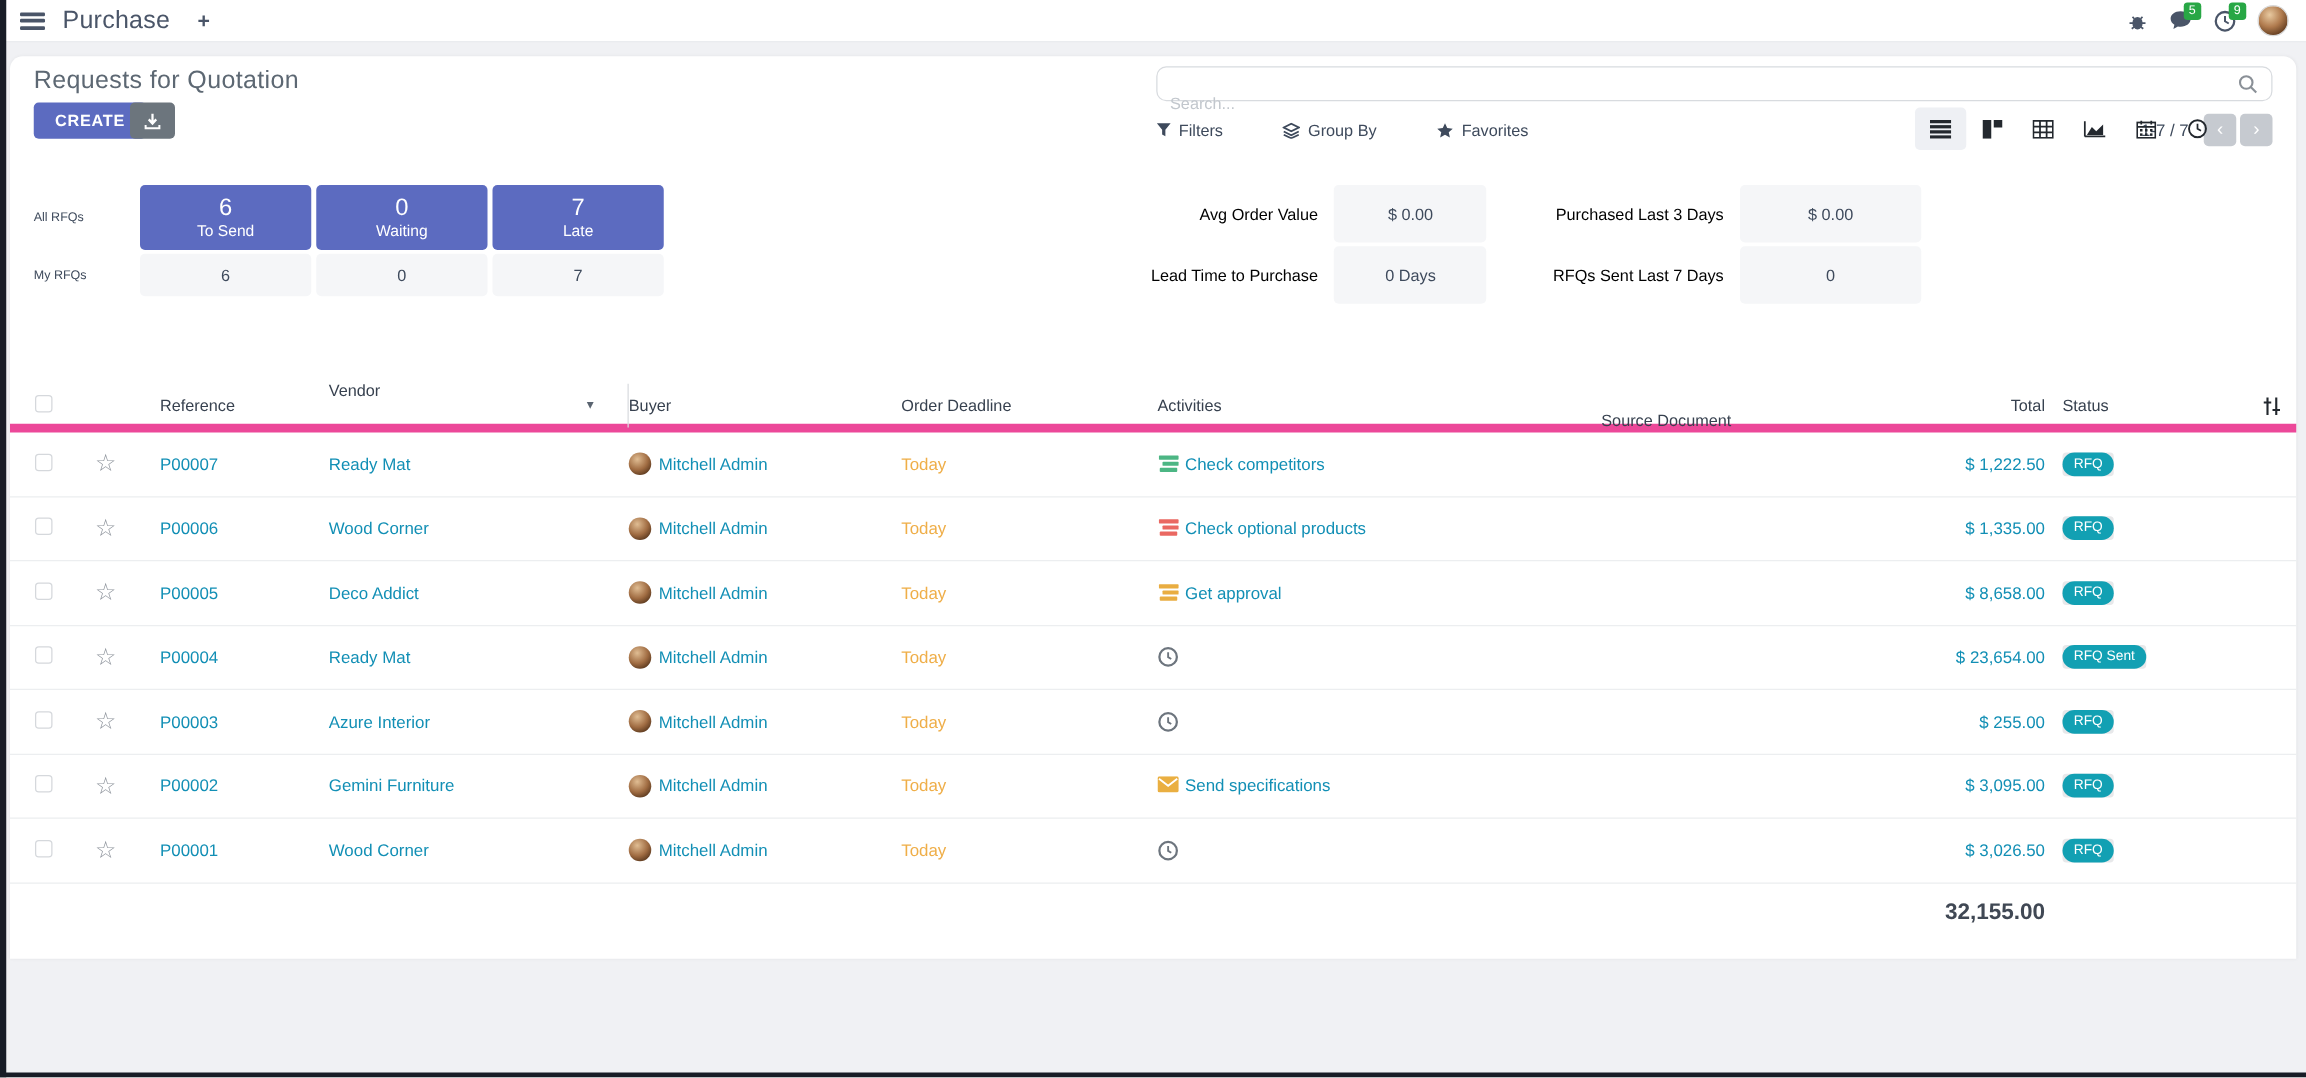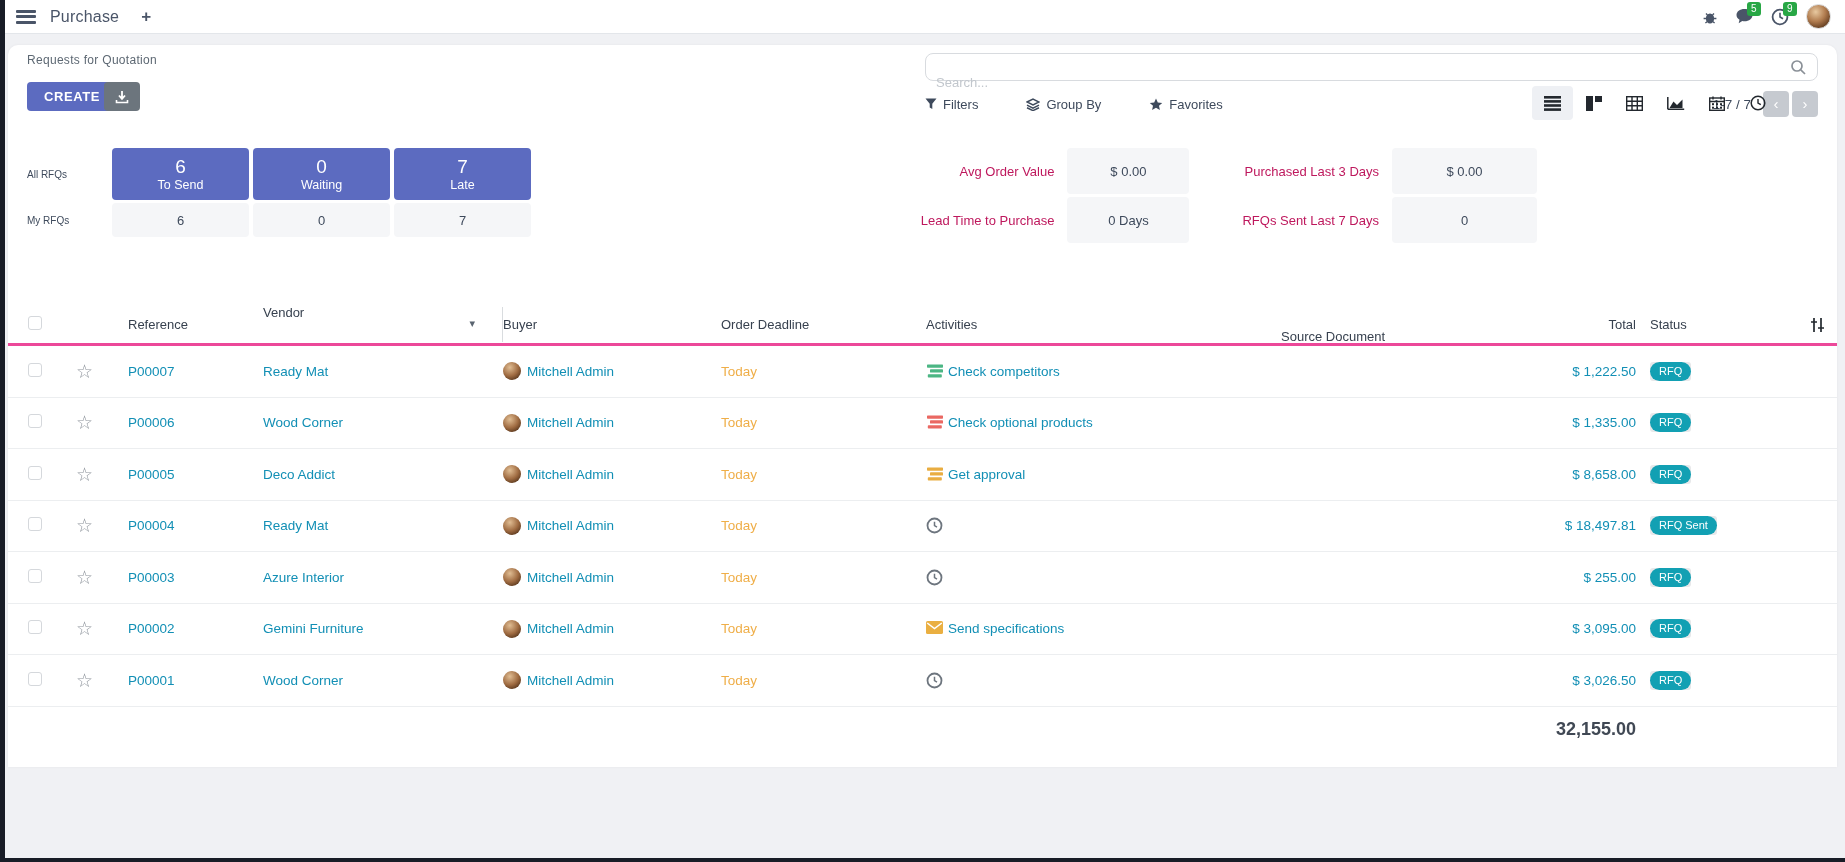--- a/index.html
+++ b/index.html
@@ -5,32 +5,32 @@
   * { box-sizing: border-box; margin: 0; padding: 0; }
   html,body { width:1845px; height:862px; overflow:hidden; }
   body { font-family:"Liberation Sans", sans-serif; background:#f0f1f4; position:relative; color:#3e4a5c; }
   .edge-left { position:absolute; left:0; top:0; width:5px; height:862px; background:#181c26; z-index:50; }
   .edge-bottom { position:absolute; left:0; bottom:0; width:1845px; height:4px; background:#181c26; z-index:50; }
 
   
   .navbar { position:absolute; left:0; top:0; width:1845px; height:34px; background:#ffffff; border-bottom:1px solid #e3e6ea; display:flex; align-items:center; padding:0 14px 0 16px; z-index:10; }
   .menu-icon { width:20px; height:14px; display:flex; flex-direction:column; justify-content:space-between; cursor:pointer; margin-right:14px; }
   .menu-icon span { display:block; height:3px; background:#4a5568; border-radius:1px; }
-  .nav-title { font-size:16px; color:#4a5568; letter-spacing:.2px; }
+  .nav-title { font-size:20px; color:#4a5568; letter-spacing:.2px; }
   .nav-plus { font-size:17px; font-weight:bold; color:#4a5568; margin-left:22px; cursor:pointer; }
   .nav-right { margin-left:auto; display:flex; align-items:center; gap:17px; }
   .nav-ic { position:relative; display:inline-flex; align-items:center; cursor:pointer; }
   .nav-badge { position:absolute; top:-6px; left:12px; background:#28a745; color:#fff; font-size:10px; line-height:1; padding:2px 4px; border-radius:3px; min-width:13px; text-align:center; }
   .avatar-lg { width:25px; height:25px; border-radius:50%; background:radial-gradient(circle at 38% 30%, #e8c9a0 0%, #b07b4e 45%, #6d4526 75%, #3c2513 100%); border:1px solid #d8d8d8; }
 
   
   .panel { position:absolute; left:8px; top:45px; width:1829px; height:722px; background:#ffffff; border-radius:10px 10px 0 0; box-shadow:0 0 3px rgba(0,0,0,.05); }
 
   
-  .cp-title { position:absolute; left:19px; top:8px; font-size:12px; color:#5d6873; letter-spacing:.3px; }
+  .cp-title { position:absolute; left:19px; top:8px; font-size:20px; color:#5d6873; letter-spacing:.3px; }
   .btn-create { position:absolute; left:19px; top:37px; height:29px; padding:0 17px; background:#5c6bc0; color:#fff; border:none; border-radius:4px; font-size:13px; font-weight:bold; letter-spacing:.6px; font-family:"Liberation Sans",sans-serif; cursor:pointer; }
   .btn-export { position:absolute; left:96px; top:37px; height:29px; width:36px; background:#6c757d; border:none; border-radius:4px; cursor:pointer; display:flex; align-items:center; justify-content:center; }
 
   .searchbox { position:absolute; left:917px; top:8px; width:893px; height:28px; border:1px solid #d8dbdf; border-radius:8px; background:#fff; display:flex; align-items:center; padding:0 10px; }
   .searchbox input { flex:1; border:none; outline:none; font-size:13px; color:#3e4a5c; font-family:"Liberation Sans",sans-serif; background:transparent;margin-top:31px; }
   .searchbox input::placeholder { color:#c2c7cd; }
 
   .filter-row { position:absolute; left:917px; top:44px; width:893px; height:30px; display:flex; align-items:center; }
   .filter-item { display:flex; align-items:center; gap:6px; font-size:13px; color:#3e4a5c; cursor:pointer; margin-right:48px; }
   .pager { margin-left:auto; display:flex; align-items:center; gap:3px; }
@@ -42,27 +42,27 @@
 
   
   .dash { position:absolute; left:0; top:95px; width:1829px; height:158px; }
   .dash-left { position:absolute; left:19px; top:8px; display:grid; grid-template-columns:81px 137px 137px 137px; grid-template-rows:52px 34px; column-gap:4px; row-gap:3px; align-items:center; }
   .dash-row-label { font-size:10px; color:#3e4a5c; }
   .kpi-blue { background:#5c6bc0; border-radius:4px; height:52px; color:#fff; display:flex; flex-direction:column; align-items:center; justify-content:center; cursor:pointer; }
   .kpi-blue .n { font-size:19px; line-height:22px; }
   .kpi-blue .l { font-size:12.5px; }
   .kpi-gray { background:#f5f6f8; border-radius:4px; height:34px; display:flex; align-items:center; justify-content:center; font-size:13px; color:#3e4a5c; cursor:pointer; }
   .dash-right { position:absolute; right:300px; top:8px; display:grid; grid-template-columns:auto 122px auto 145px; grid-template-rows:46px 46px; column-gap:13px; row-gap:3px; align-items:center; }
-  .metric-label { font-size:13px; color:#be185d; text-align:right; padding-left:40px; }
+  .metric-label { font-size:13px; color:#000000; text-align:right; padding-left:40px; }
   .metric-box { background:#f5f6f8; border-radius:4px; height:46px; display:flex; align-items:center; justify-content:center; font-size:13px; color:#3e4a5c; }
 
   
   .tbl { position:absolute; left:0; top:260px; width:1829px; }
   .tr { display:grid; grid-template-columns:48px 52px 135px 240px 218px 205px 300px 300px 110px 90px 1fr; align-items:center; padding:0 12px 0 20px; }
-  .tr.head { height:41px; border-bottom:3px solid #ec4899; font-size:13px; color:#37414f; }
+  .tr.head { height:41px; border-bottom:7px solid #ec4899; font-size:13px; color:#37414f; }
   .tr.body-row { height:51.5px; border-bottom:1px solid #eceef0; font-size:13.5px; }
   .tr.foot { height:45px; font-size:18px; }
   .cell-right { text-align:right; }
   .vendor-head { position:relative; height:100%; display:flex; align-items:flex-start; }
   .sort-caret { position:absolute; right:28px; top:12px; color:#5a6470; font-size:11px; }
   .col-divider { position:absolute; right:0; top:2px; bottom:2px; width:1px; background:#d9dcdf; }
   .src-head { padding-left:55px;margin-top:24px; }
   .link { color:#128fb5; cursor:pointer; }
   .money { color:#128fb5; }
   .deadline { color:#efae48; }
@@ -407,21 +407,21 @@
     <div class="activity">
       <span class="act-ic">
               <svg width="17" height="17" viewBox="0 0 17 17">
                 <circle cx="8.5" cy="8.5" r="7" fill="none" stroke="#6d757e" stroke-width="1.8"></circle>
                 <path d="M8.5 4.8 V8.7 L11 10.2" stroke="#6d757e" stroke-width="1.5" fill="none"></path>
               </svg>
             </span>
       <span class="link"></span>
     </div>
     <div></div>
-    <div class="cell-right money">$ 18,497.81</div>
+    <div class="cell-right money">$ 23,654.00</div>
     <div style="padding-left:14px">
       <span class="badge-wrap"><span class="badge-pill">RFQ Sent</span></span>
     </div>
     <div></div>
   </div>
 
   <div class="tr body-row">
     <div><input type="checkbox" class="cb" style=""></div>
     <div><span class="star">☆</span></div>
     <div class="link">P00003</div>

